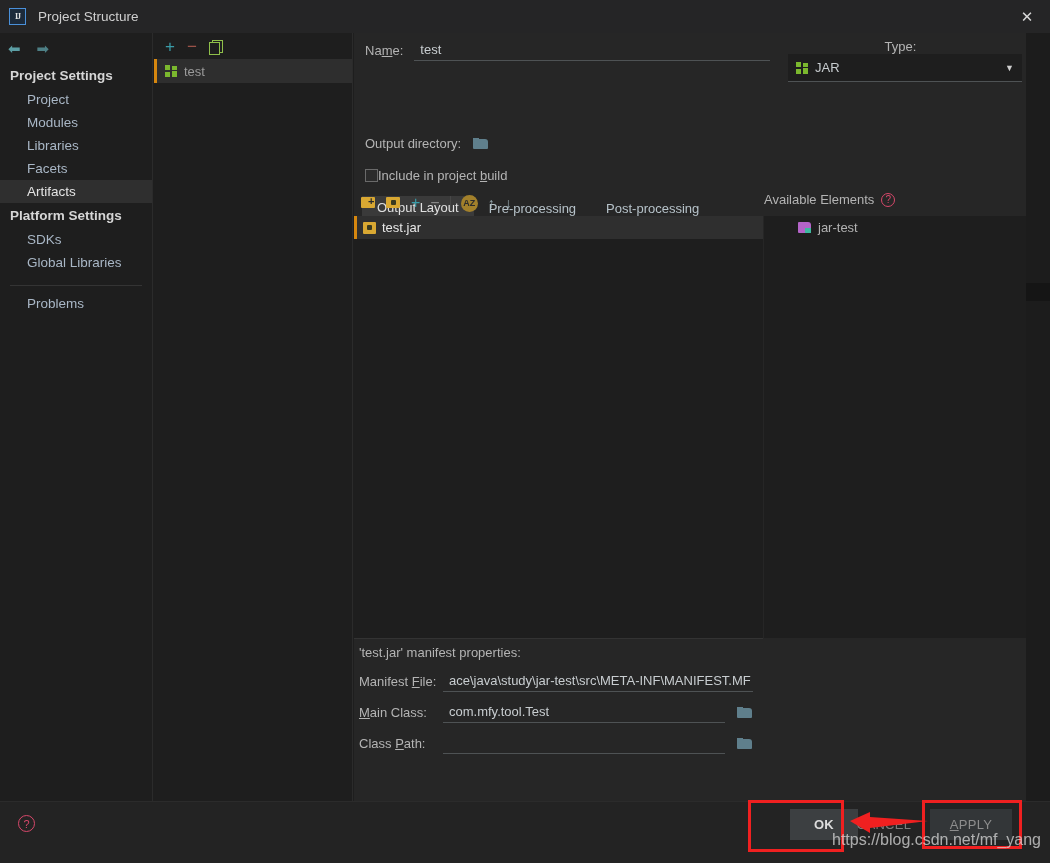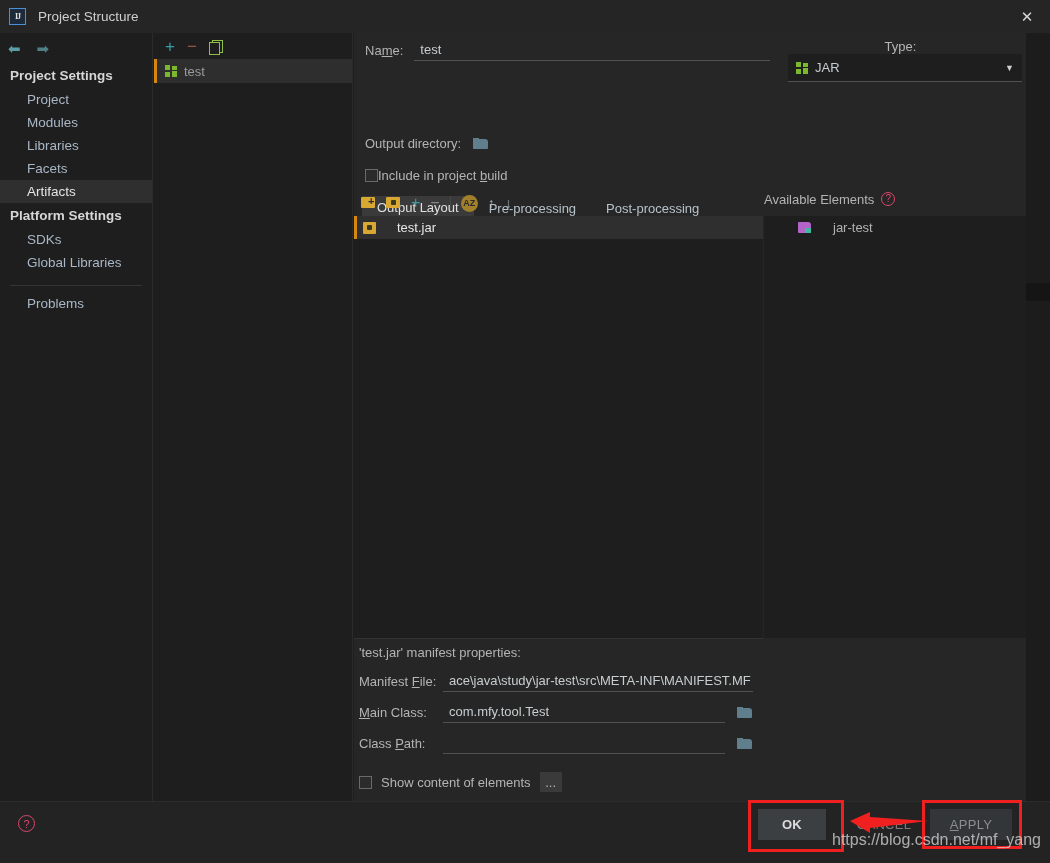--- a/index.html
+++ b/index.html
@@ -189,21 +189,21 @@
     display: flex; align-items: center; justify-content: center;
   }
   .tb-arrow { color: #9aacb3; font-size: 14px; line-height: 1; }
   .tb-sep { width: 1px; height: 14px; background: #474747; }
 
   .layout-tree {
     position: absolute; left: 354px; top: 216px; width: 409px; height: 422px;
     background: #1e1e1e;
   }
   .tree-row {
-    display: flex; align-items: center; gap: 21px;
+    display: flex; align-items: center; gap: 6px;
     height: 23px; padding-left: 9px;
     color: #b2b2b2; font-size: 13px;
   }
   .tree-row.selected {
     background: #2f2f2f; color: #e8e8e8;
     border-left: 3px solid #d6870f; padding-left: 6px;
   }
   .tree-row.child { padding-left: 34px; }
   .jar-ic {
     width: 13px; height: 12px; background: #d9a832; border-radius: 1px;
@@ -220,21 +220,21 @@
     content:""; position:absolute; left:0; top:0; width:13px; height:11px;
     background:#b464c8; border-radius: 1px 3px 1px 1px;
   }
   .mod-ic:after {
     content:""; position:absolute; left:7px; top:6px; width:6px; height:5px;
     background:#3fb9a0;
   }
 
   .avail-header {
     position: absolute; left: 764px; top: 192px;
-    display: flex; align-items: flex-start; gap: 7px;
+    display: flex; align-items: center; gap: 7px;
     color: #b4b4b4; font-size: 13px;
   }
   .help-ic-sm {
     width: 14px; height: 14px; border: 1.3px solid #d8486b; border-radius: 50%;
     color: #d8486b; font-size: 10px; display: flex; align-items: center; justify-content: center;
     line-height: 1;
   }
   .avail-tree {
     position: absolute; left: 764px; top: 216px; width: 262px; height: 422px;
     background: #1e1e1e;
@@ -275,21 +275,21 @@
     color: #d8486b; font-size: 11px;
     display: flex; align-items: center; justify-content: center;
   }
   .btn {
     position: absolute; height: 31px;
     background: #3c3f41; color: #dcdcdc;
     font-size: 13px; font-weight: bold;
     display: flex; align-items: center; justify-content: center;
     letter-spacing: 0.3px;
   }
-  .btn.ok     { left: 758px; top: 809px; width: 68px; }
+  .btn.ok     { left: 790px; top: 809px; width: 68px; }
   .btn.cancel { left: 845px; top: 809px; width: 78px; background: transparent; color: #7d7d7d; font-weight: normal; }
   .btn.apply  { left: 930px; top: 809px; width: 82px; background: #333638; color: #8d8d8d; font-weight: normal; }
   .btn u { text-decoration: underline; }
 
   
   .annot-box {
     position: absolute; border: 3px solid #f02020; pointer-events: none;
   }
   .annot-box.ok    { left: 748px; top: 800px; width: 96px; height: 52px; }
   .annot-box.apply { left: 922px; top: 800px; width: 100px; height: 49px; }
@@ -442,27 +442,20 @@
       </div>
 
       <div class="mf-row cpath">
         <span class="label">Class <u>P</u>ath:</span>
         <span class="underline-input">&nbsp;</span>
         <span class="folder-ic"></span>
       </div>
     </div>
   </div>
 
-  <div class="show-content-row" style="left:359px; top:772px;">
-    <span class="checkbox-row">
-      <span class="cbx"></span>
-    </span>
-    <span>Show content of elements</span>
-    <span class="ellipsis-btn">...</span>
-  </div>
 
   <div class="bottombar"></div>
   <div class="help-ic-lg">?</div>
 
   <div class="btn ok">OK</div>
   <div class="btn cancel">CANCEL</div>
   <div class="btn apply"><u>A</u>PPLY</div>
 
   <div class="annot-box ok"></div>
   <div class="annot-box apply"></div>

